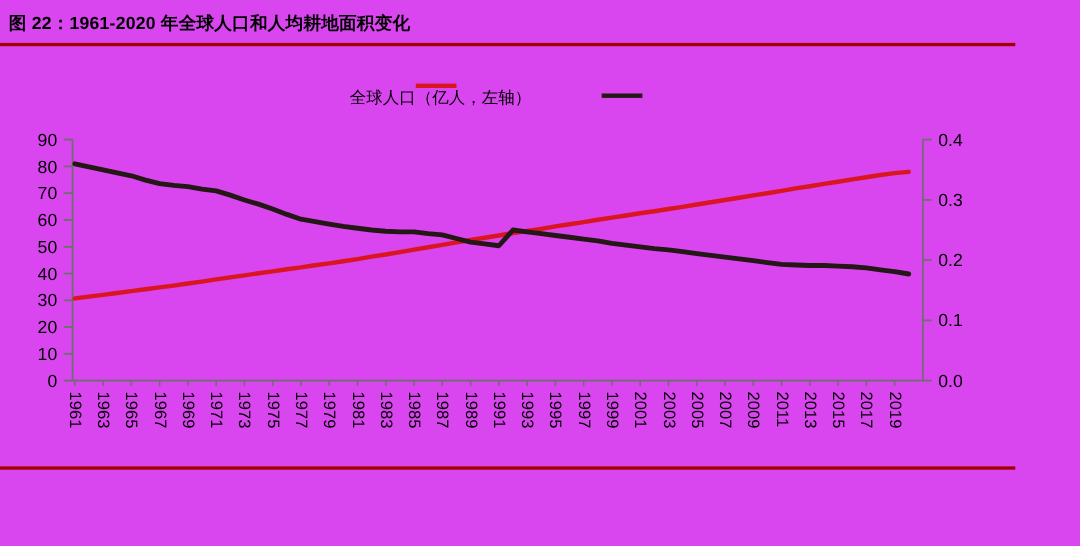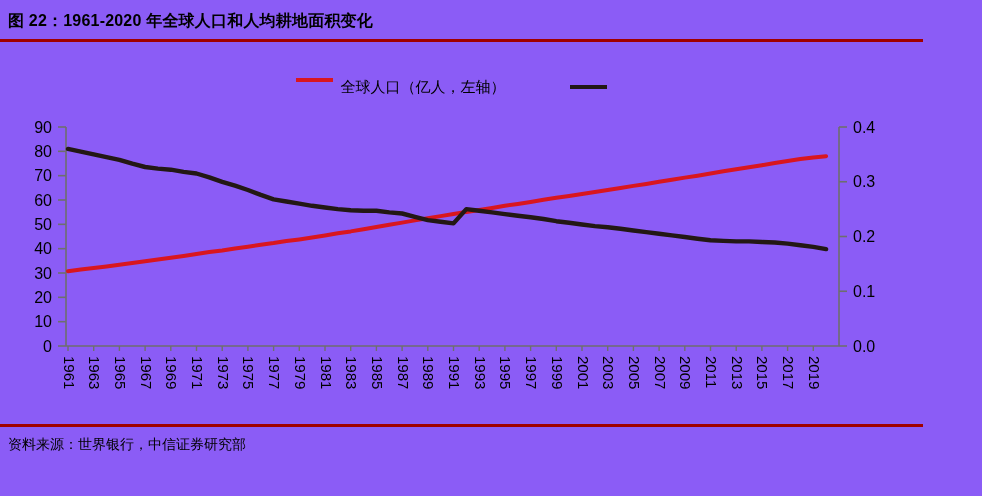--- a/index.html
+++ b/index.html
@@ -1,30 +1,30 @@
 <!DOCTYPE html>
 <html><head>
 <meta charset="utf-8">
 <style>
   html,body{margin:0;padding:0;background:#fff;}
   .page{
-    position:relative;width:982px;height:496px;background:#8b5cf6;overflow:hidden;
+    position:relative;width:982px;height:496px;background:#d946ef;overflow:hidden;
     font-family:"Liberation Sans","DejaVu Sans",sans-serif;color:#000;
   }
   .fig-title{
     position:absolute;left:8px;top:11px;font-size:16px;font-weight:bold;letter-spacing:0.2px;
   }
   .title-rule{
     position:absolute;left:0;top:39px;width:923px;height:3px;background:#a00000;
   }
   .legend{
     position:absolute;left:60px;top:76px;width:790px;height:22px;
     display:flex;justify-content:center;align-items:center;column-gap:64px;
   }
-  .legend-item{display:flex;}
+  .legend-item{display:flex;align-items:center;flex-direction:column;}
   .legend-swatch{display:inline-block;width:37px;height:4px;margin-right:8px;}
   .legend-label{font-size:15px;}
   .chart{position:absolute;left:0;top:110px;}
   .footer-rule{
     position:absolute;left:0;top:424px;width:923px;height:3px;background:#a00000;
   }
   .fig-source{
     position:absolute;left:8px;top:436px;font-size:14px;
   }
 </style>
@@ -138,15 +138,14 @@
       <text transform="translate(757.4,246) rotate(90)" text-anchor="start" font-size="15" fill="#000000">2015</text>
       <line x1="787.6" y1="236" x2="787.6" y2="241" stroke="#6e6e6e" stroke-width="1.4"></line>
       <text transform="translate(783.1,246) rotate(90)" text-anchor="start" font-size="15" fill="#000000">2017</text>
       <line x1="813.3" y1="236" x2="813.3" y2="241" stroke="#6e6e6e" stroke-width="1.4"></line>
       <text transform="translate(808.8,246) rotate(90)" text-anchor="start" font-size="15" fill="#000000">2019</text>
       <polyline points="68.0,161.3 80.8,159.6 93.7,158.1 106.5,156.4 119.4,154.7 132.3,153.0 145.1,151.3 157.9,149.6 170.8,147.7 183.6,146.0 196.5,144.0 209.3,142.1 222.2,140.4 235.0,138.4 247.9,136.7 260.8,134.8 273.6,133.1 286.4,131.1 299.3,129.4 312.1,127.5 325.0,125.5 337.8,123.3 350.7,121.4 363.6,119.2 376.4,117.0 389.3,114.8 402.1,112.6 414.9,110.4 427.8,108.2 440.6,106.1 453.5,104.1 466.3,101.9 479.2,100.0 492.1,98.0 504.9,95.8 517.8,93.9 530.6,91.9 543.5,89.8 556.3,87.8 569.1,85.9 582.0,83.9 594.9,82.0 607.7,80.0 620.5,78.1 633.4,75.9 646.3,73.9 659.1,71.8 671.9,69.8 684.8,67.6 697.6,65.7 710.5,63.5 723.4,61.3 736.2,59.3 749.0,57.2 761.9,55.2 774.8,53.0 787.6,51.1 800.4,49.1 813.3,47.4 826.1,46.2" fill="none" stroke="#d9161f" stroke-width="4" stroke-linejoin="round" stroke-linecap="round"></polyline>
       <polyline points="68.0,38.9 80.8,41.6 93.7,44.4 106.5,47.1 119.4,49.8 132.3,53.7 145.1,57.0 157.9,58.6 170.8,59.7 183.6,61.9 196.5,63.5 209.3,67.4 222.2,71.8 235.0,75.6 247.9,80.0 260.8,84.9 273.6,89.3 286.4,91.5 299.3,93.7 312.1,95.8 325.0,97.5 337.8,99.1 350.7,100.2 363.6,100.8 376.4,100.8 389.3,102.4 402.1,103.5 414.9,106.8 427.8,110.1 440.6,111.7 453.5,113.4 466.3,99.1 479.2,100.8 492.1,102.4 504.9,104.1 517.8,105.7 530.6,107.3 543.5,109.0 556.3,111.2 569.1,112.8 582.0,114.5 594.9,116.1 607.7,117.2 620.5,118.8 633.4,120.5 646.3,122.1 659.1,123.8 671.9,125.4 684.8,127.0 697.6,128.7 710.5,130.3 723.4,130.9 736.2,131.4 749.0,131.4 761.9,132.0 774.8,132.5 787.6,133.6 800.4,135.3 813.3,136.9 826.1,139.1" fill="none" stroke="#231815" stroke-width="4.4" stroke-linejoin="round" stroke-linecap="round"></polyline>
     </svg>
 
   <div class="footer-rule"></div>
-  <div class="fig-source">资料来源：世界银行，中信证券研究部</div>
 
 </div>
 
 </body></html>

